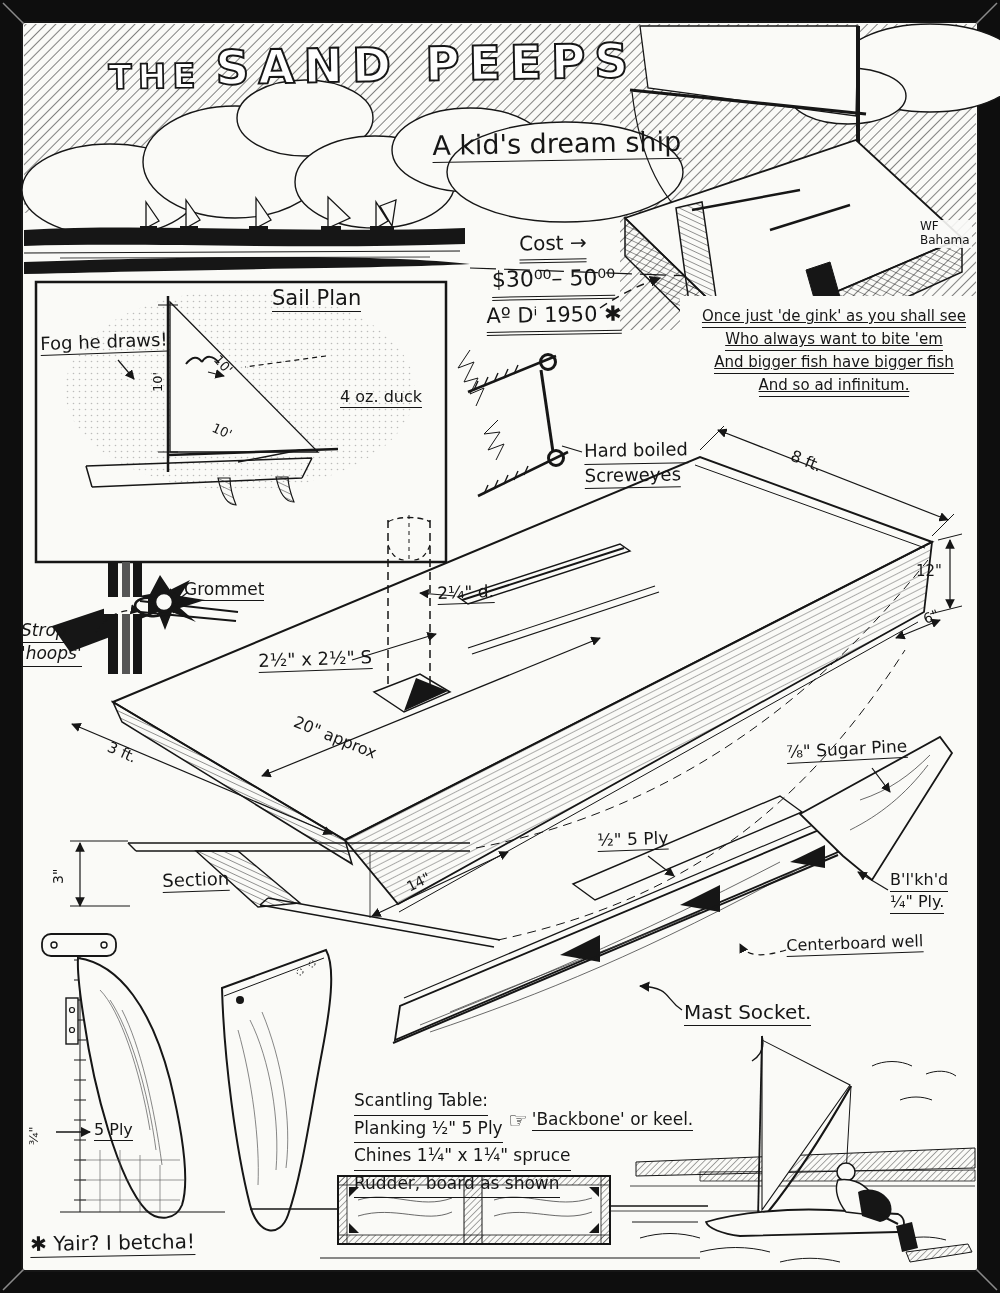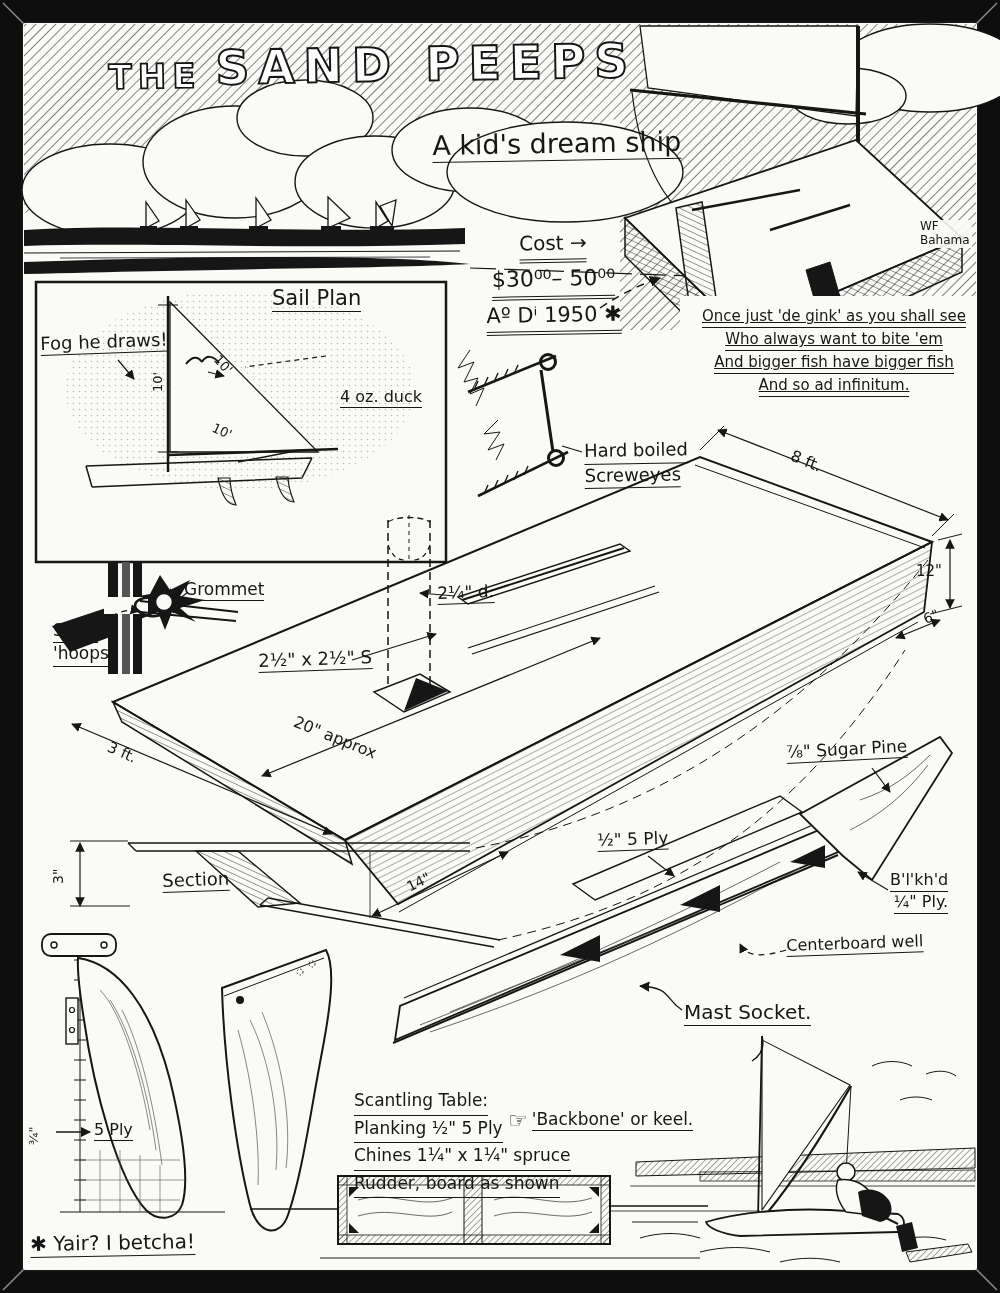--- a/index.html
+++ b/index.html
@@ -350,37 +350,37 @@
   <span class="u">2¼" d.</span>
 </div>
 <div class="lbl" style="left:258px;top:650px;font-size:18px;transform:rotate(-2deg);">
   <span class="u">2½" x 2½" S</span>
 </div>
 <div class="lbl" style="left:298px;top:712px;font-size:16px;transform:rotate(22deg);">20" approx</div>
 <div class="lbl" style="left:112px;top:738px;font-size:15px;transform:rotate(24deg);">3 ft.</div>
 <div class="lbl" style="left:184px;top:579px;font-size:17px;">
   <span class="u">Grommet</span>
 </div>
-<div class="lbl stack" style="left:53px;top:620px;font-size:17px;">
+<div class="lbl stack" style="left:21px;top:620px;font-size:17px;font-style:italic;">
   <div><span class="u">Strop</span></div>
   <div><span class="u">'hoops'</span></div>
 </div>
 <div class="lbl" style="left:50px;top:884px;font-size:14px;transform:rotate(-90deg);">3"</div>
 <div class="lbl" style="left:162px;top:870px;font-size:18px;transform:rotate(-2deg);">
   <span class="u">Section</span>
 </div>
 <div class="lbl" style="left:404px;top:880px;font-size:14px;transform:rotate(-26deg);">14"</div>
 
 <div class="lbl" style="left:597px;top:830px;font-size:17px;transform:rotate(-2deg);">
   <span class="u">½" 5 Ply</span>
 </div>
 <div class="lbl" style="left:786px;top:742px;font-size:17px;transform:rotate(-3deg);">
   <span class="u">⅞" Sugar Pine</span>
 </div>
-<div class="lbl stack" style="left:890px;top:870px;font-size:16px;text-align:right;">
+<div class="lbl stack" style="left:890px;top:870px;font-size:16px;text-align:left;">
   <div><span class="u">B'l'kh'd</span></div>
   <div><span class="u">¼" Ply.</span></div>
 </div>
 <div class="lbl" style="left:786px;top:936px;font-size:16px;transform:rotate(-2deg);">
   <span class="u">Centerboard well</span>
 </div>
 <div class="lbl" style="left:684px;top:1000px;font-size:20px;">
   <span class="u">Mast Socket.</span>
 </div>
 <div class="lbl" style="left:508px;top:1108px;font-size:17px;">

